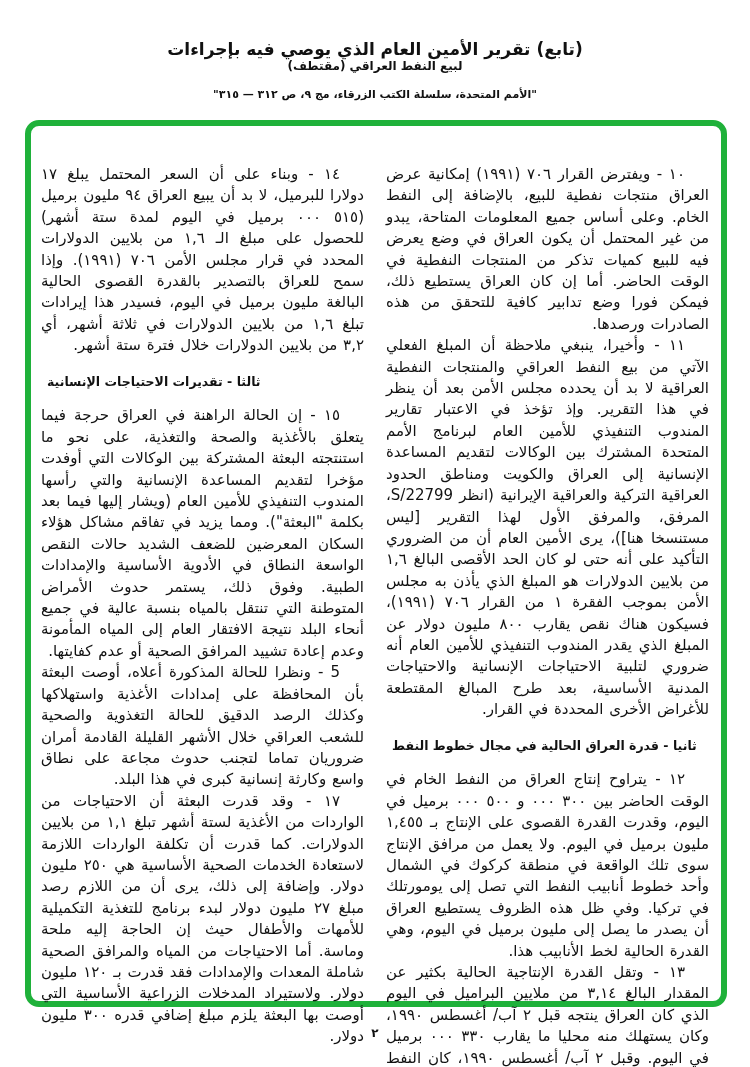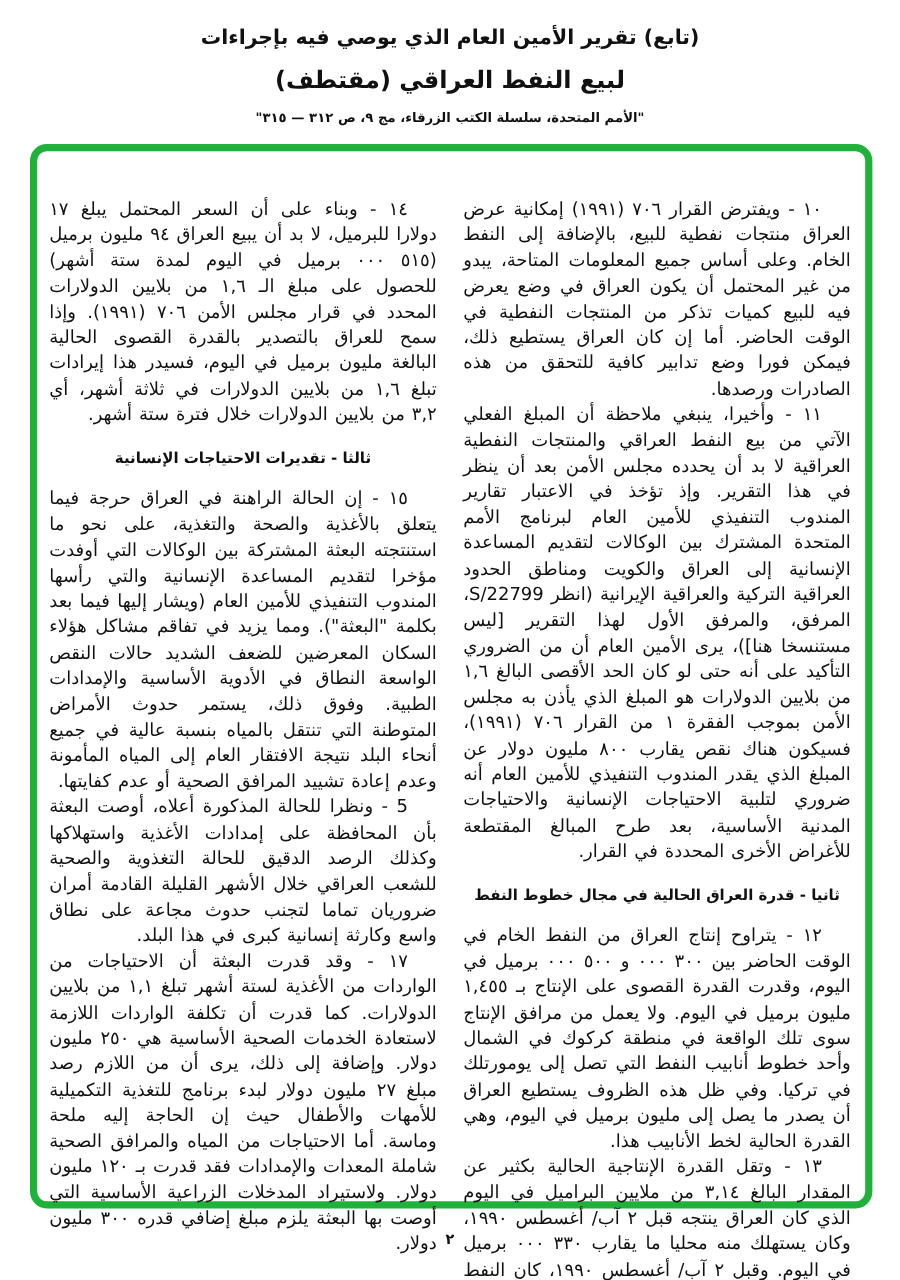--- a/index.html
+++ b/index.html
@@ -4,25 +4,25 @@
 <style>
   html,body{margin:0;padding:0;}
   body{
     width:750px;height:1067px;position:relative;
     background:#ffffff;
     font-family:"DejaVu Sans", sans-serif;
     color:#111;
   }
   
   .doc-header{
-    position:absolute;top:22px;left:0;width:750px;
+    position:absolute;top:39px;left:0;width:750px;
     text-align:center;direction:rtl;
   }
   .doc-title-1{font-size:17px;font-weight:bold;line-height:1.2;}
-  .doc-title-2{font-size:20px;font-weight:bold;margin-top:12px;line-height:1.2;}
+  .doc-title-2{font-size:12px;font-weight:bold;line-height:1.2;}
   .doc-source{font-size:11px;font-weight:bold;margin-top:14px;line-height:1.2;}
   
   .content-frame{
     position:absolute;left:25px;top:120px;
     width:702px;height:887px;
     border:6px solid #1fb13a;
     border-radius:14px;
     box-sizing:border-box;
     background:transparent;
   }
@@ -38,21 +38,21 @@
     margin:0;
     font-size:15px;
     line-height:21.4px;
     text-align:justify;
     text-indent:24px;
     word-spacing:1px;
   }
   .section-heading{
     font-weight:bold;
     font-size:12.5px;
-    text-align:center;
+    text-align:left;
     margin:16px 6px 14px;
     line-height:1.5;
   }
   .ellipsis-marker{
     text-align:center;
     font-weight:bold;
     font-size:14px;
     letter-spacing:3px;
     margin-top:10px;
   }

